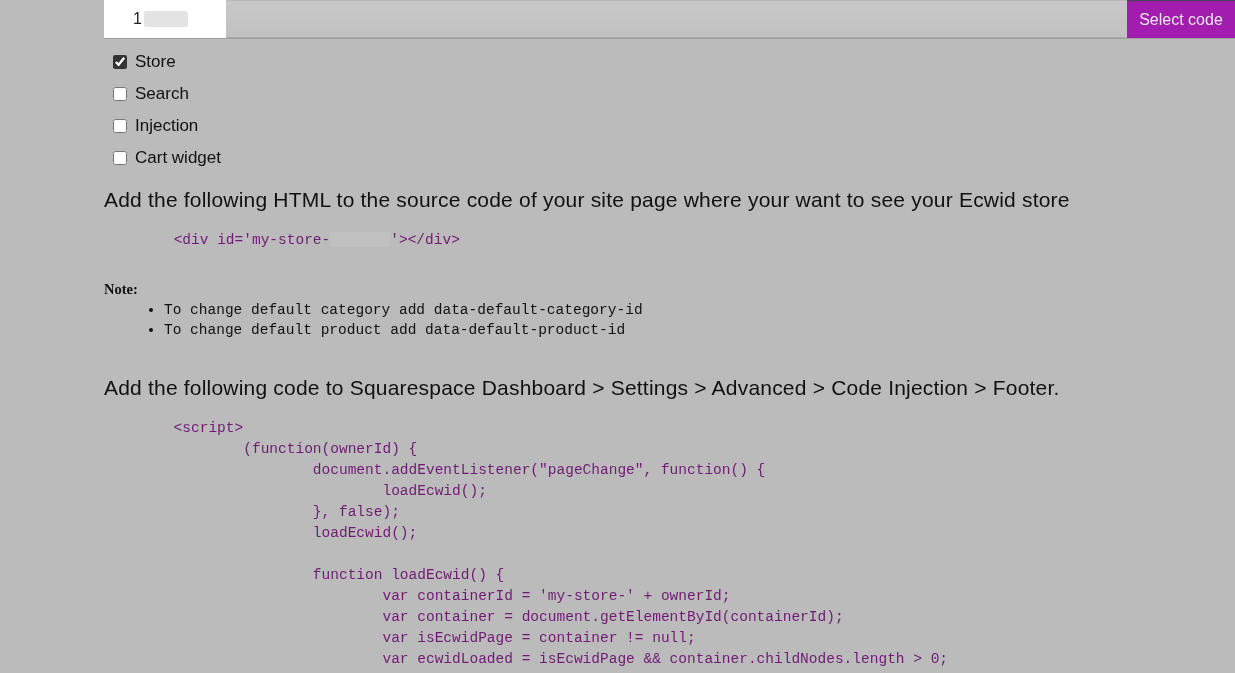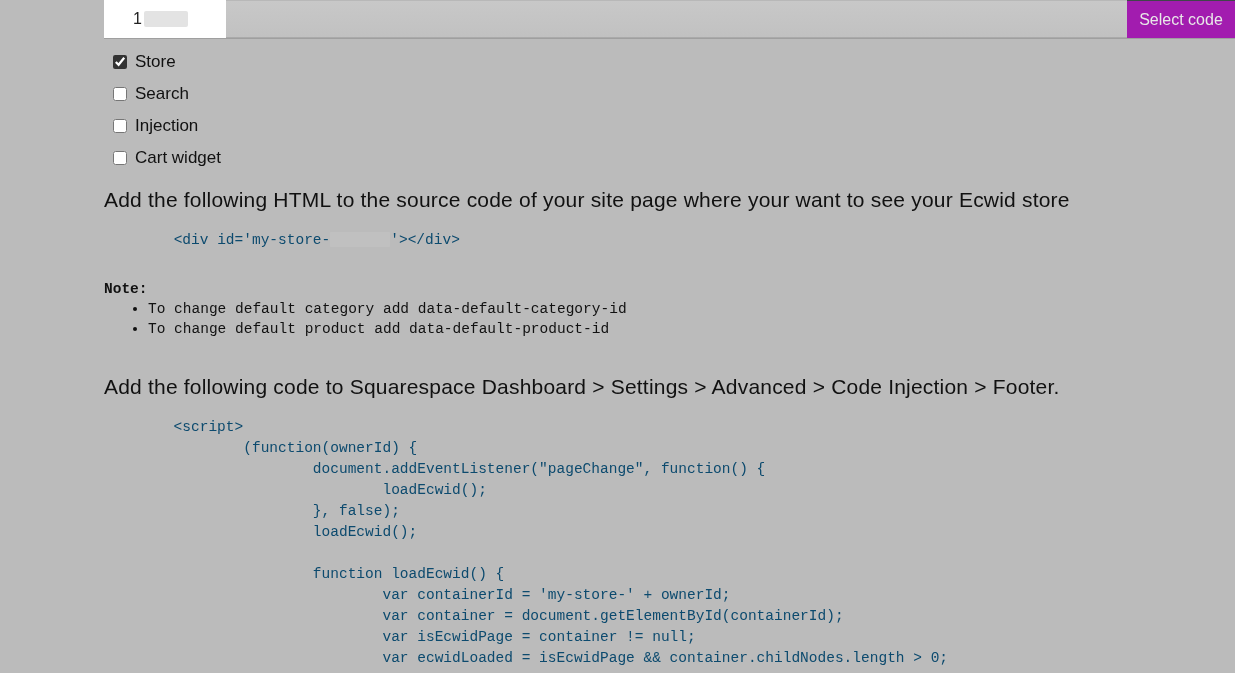--- a/index.html
+++ b/index.html
@@ -86,41 +86,41 @@
       font-weight: 300;
       margin: 14px 0 18px 0;
       color: #111;
       letter-spacing: 0.2px;
     }
 
     .codeblock {
       font-family: Consolas, "Courier New", monospace;
       font-size: 14.5px;
       white-space: pre;
-      color: #0c4a6e;
+      color: #701a75;
       line-height: 21px;
       margin-bottom: 30px;
     }
     .codeblock .redact2 {
       display: inline-block;
       width: 60px;
       height: 15px;
       background: #c0c0c0;
       vertical-align: -3px;
       border-radius: 1px;
     }
-    .note-label { font-family: Liberation Mono, monospace; font-size: 14.5px; font-weight: bold; color: #111;}
+    .note-label { font-family: Liberation Serif, serif; font-size: 14.5px; font-weight: bold; color: #111;}
     .bullets {
       font-family: Consolas, "Courier New", monospace;
       font-size: 14.5px;
       padding-left: 44px;
       margin: 2px 0 36px 0;
       line-height: 20px;
     }
-    .bullets li { padding-left: 0px; }
+    .bullets li { padding-left: 0px; margin-left: 16px; }
     .footer-pad { }
   </style>
 </head>
 <body>
 
 <div class="page">
 
   <div class="topbar">
     <div class="topbar-left">
       <div class="inner">

